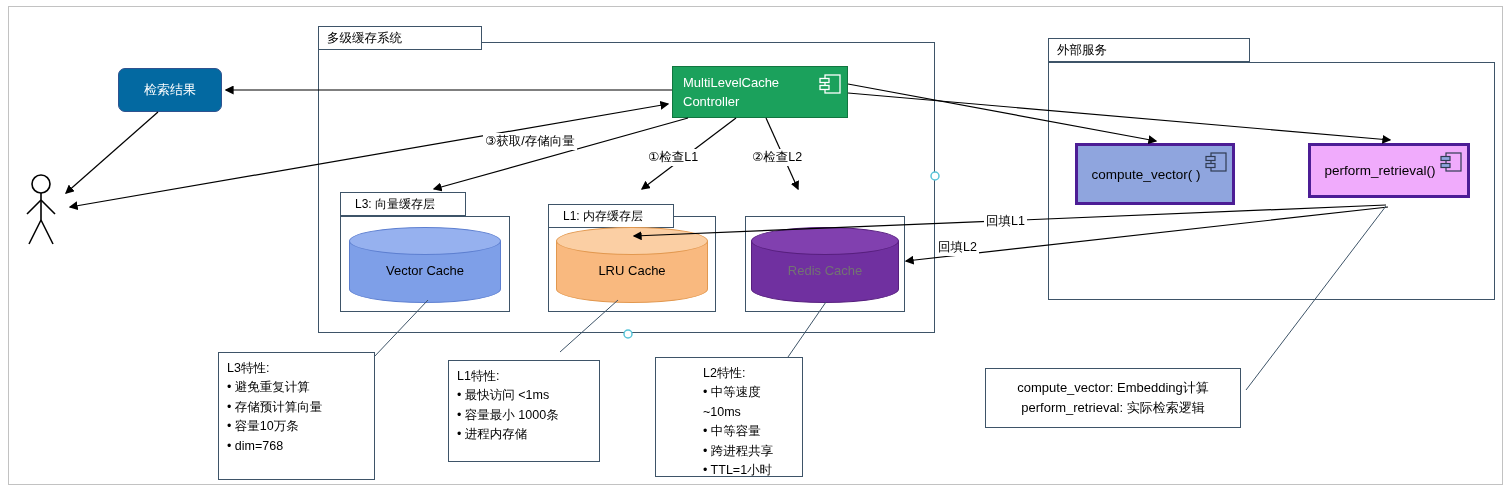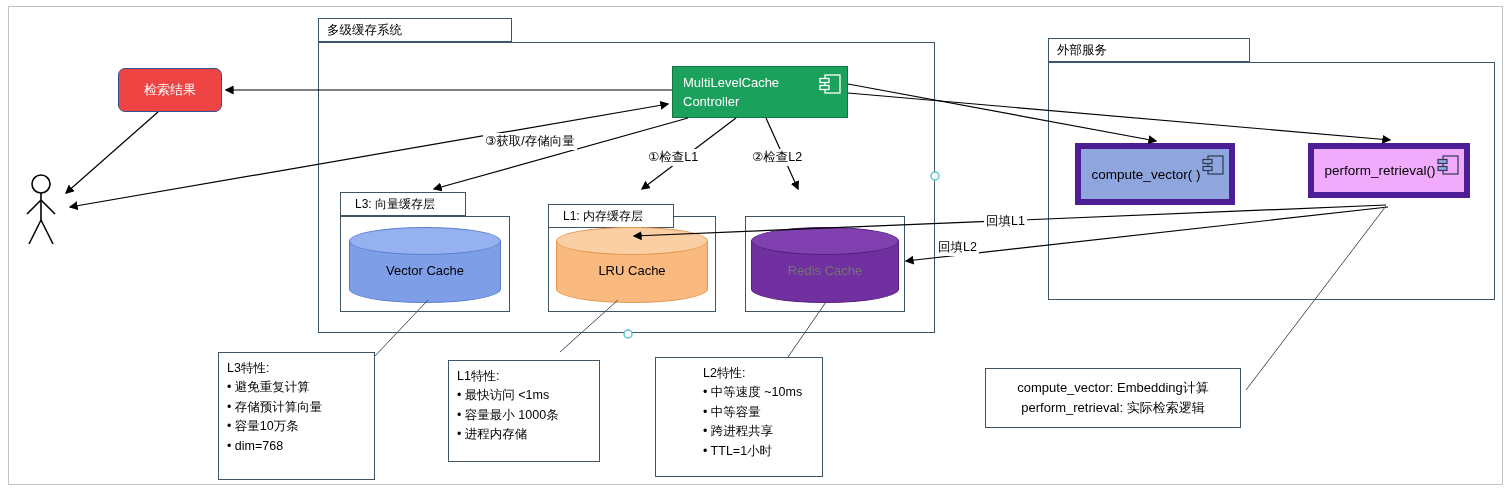--- a/index.html
+++ b/index.html
@@ -16,39 +16,39 @@
   .layer-label { border:1px solid #3E5468; background:#fff; font-size:12px; display:flex; align-items:center; padding:0 14px; z-index:3; }
   .layer-box { border:1px solid #3E5468; background:#fff; z-index:2; }
   .cylinder { z-index:3; }
   .cyl-top { position:absolute; left:0; top:0; width:100%; height:28px; border-radius:50%; z-index:2; }
   .cyl-body { position:absolute; left:0; top:14px; width:100%; bottom:0; border-radius:0 0 50% 50% / 0 0 14px 14px; z-index:1; }
   .cyl-label { position:absolute; left:0; right:0; top:36px; text-align:center; font-size:13px; z-index:3; }
   .cyl-vector .cyl-top, .cyl-vector .cyl-body { border:1px solid #5D7FD0; }
   .cyl-lru .cyl-top, .cyl-lru .cyl-body { border:1px solid #E2984F; }
   .cyl-redis .cyl-top, .cyl-redis .cyl-body { border:1px solid #571F7E; }
   .cyl-redis .cyl-label { color:#737373; }
-  .component { border:6px solid #4c1d95; font-size:13.5px; display:flex; align-items:center; justify-content:center; z-index:3; padding-right:18px; }
+  .component { border:3px solid #4c1d95; font-size:13.5px; display:flex; align-items:center; justify-content:center; z-index:3; padding-right:18px; }
   .component .comp-icon { right:5px; top:6px; }
   .note { border:1px solid #3E5468; background:#fff; font-size:12.5px; line-height:1.55; padding:6px 8px; z-index:3; }
   .note-center { text-align:center; display:flex; flex-direction:column; justify-content:center; font-size:13px; }
   .edge-label { background:#fff; font-size:12.5px; padding:0 2px; z-index:7; white-space:nowrap; }
   svg.overlay { position:absolute; left:0; top:0; z-index:6; pointer-events:none; }
 </style>
 </head>
 <body>
 
 <div class="canvas">
 
   <div class="abs frame" style="left:8px;top:6px;width:1495px;height:479px;"></div>
 
-  <div class="abs result-box" style="left: 118px; top: 68px; width: 104px; height: 44px; background-color: #ef4444;">
+  <div class="abs result-box" style="left: 118px; top: 68px; width: 104px; height: 44px; background-color: #0369a1;">
     <span>检索结果</span>
   </div>
 
-  <div class="abs container-tab" style="left:318px;top:18px;width:194px;height:24px;">
+  <div class="abs container-tab" style="left:318px;top:26px;width:164px;height:24px;">
     <span>多级缓存系统</span>
   </div>
   <div class="abs container-box" style="left:318px;top:42px;width:617px;height:291px;"></div>
 
   <div class="abs controller" style="left: 672px; top: 66px; width: 176px; height: 52px; background-color: rgb(27, 161, 92);">
     <span>MultiLevelCache Controller</span>
     <span class="comp-icon">
       <svg width="22" height="20" viewBox="0 0 22 20">
         <rect x="6" y="1" width="15" height="18" fill="none" stroke="#ffffff" stroke-width="1.3"></rect>
         <rect x="1" y="4.5" width="9" height="4" fill="#1BA15C" stroke="#ffffff" stroke-width="1.3"></rect>
@@ -117,21 +117,21 @@
     <div>• 存储预计算向量</div>
     <div>• 容量10万条</div>
     <div>• dim=768</div>
   </div>
   <div class="abs note" style="left:448px;top:352px;width:152px;height:102px;margin-top:8px;">
     <div>L1特性:</div>
     <div>• 最快访问 &lt;1ms</div>
     <div>• 容量最小 1000条</div>
     <div>• 进程内存储</div>
   </div>
-  <div class="abs note" style="left:655px;top:357px;width:168px;height:120px;padding-left:47px;">
+  <div class="abs note" style="left:655px;top:357px;width:148px;height:120px;padding-left:47px;">
     <div>L2特性:</div>
     <div>• 中等速度 ~10ms</div>
     <div>• 中等容量</div>
     <div>• 跨进程共享</div>
     <div>• TTL=1小时</div>
   </div>
   <div class="abs note note-center" style="left:985px;top:368px;width:256px;height:60px;">
     <div>compute_vector: Embedding计算</div>
     <div>perform_retrieval: 实际检索逻辑</div>
   </div>

